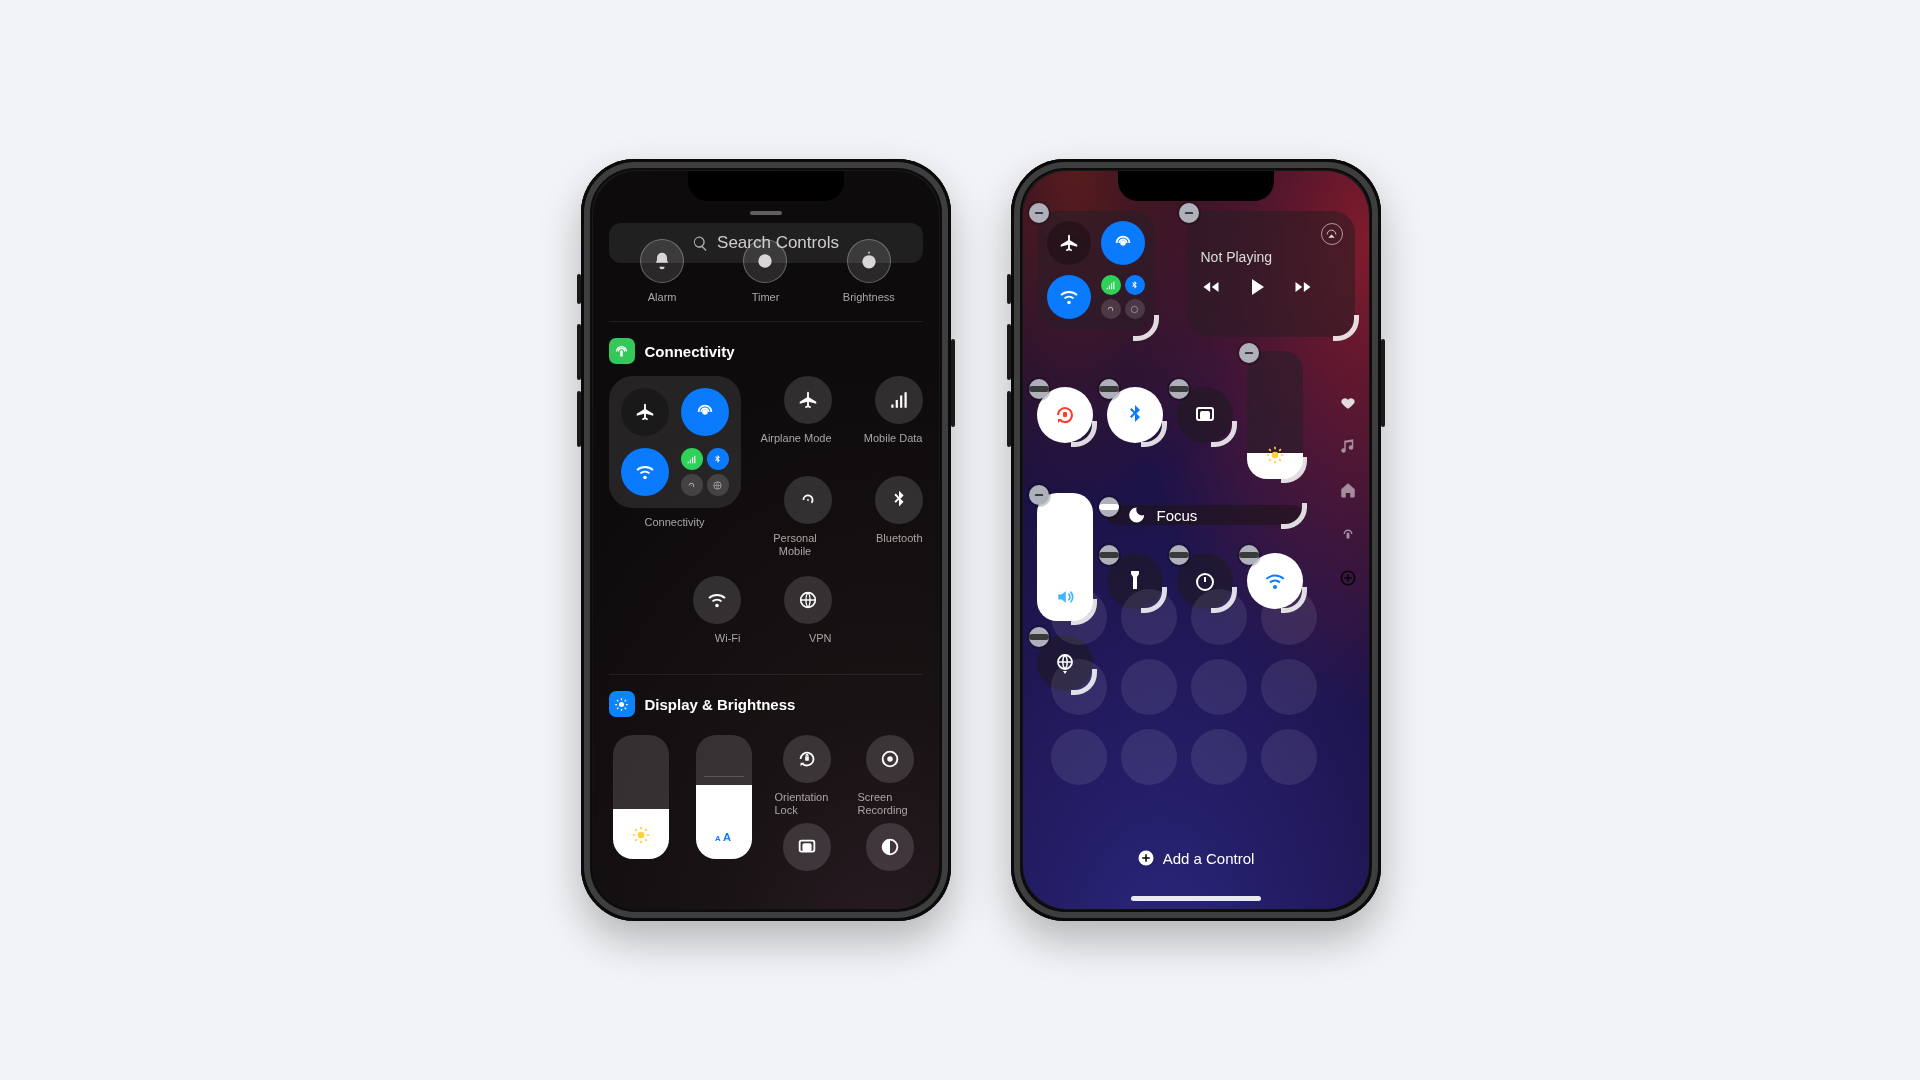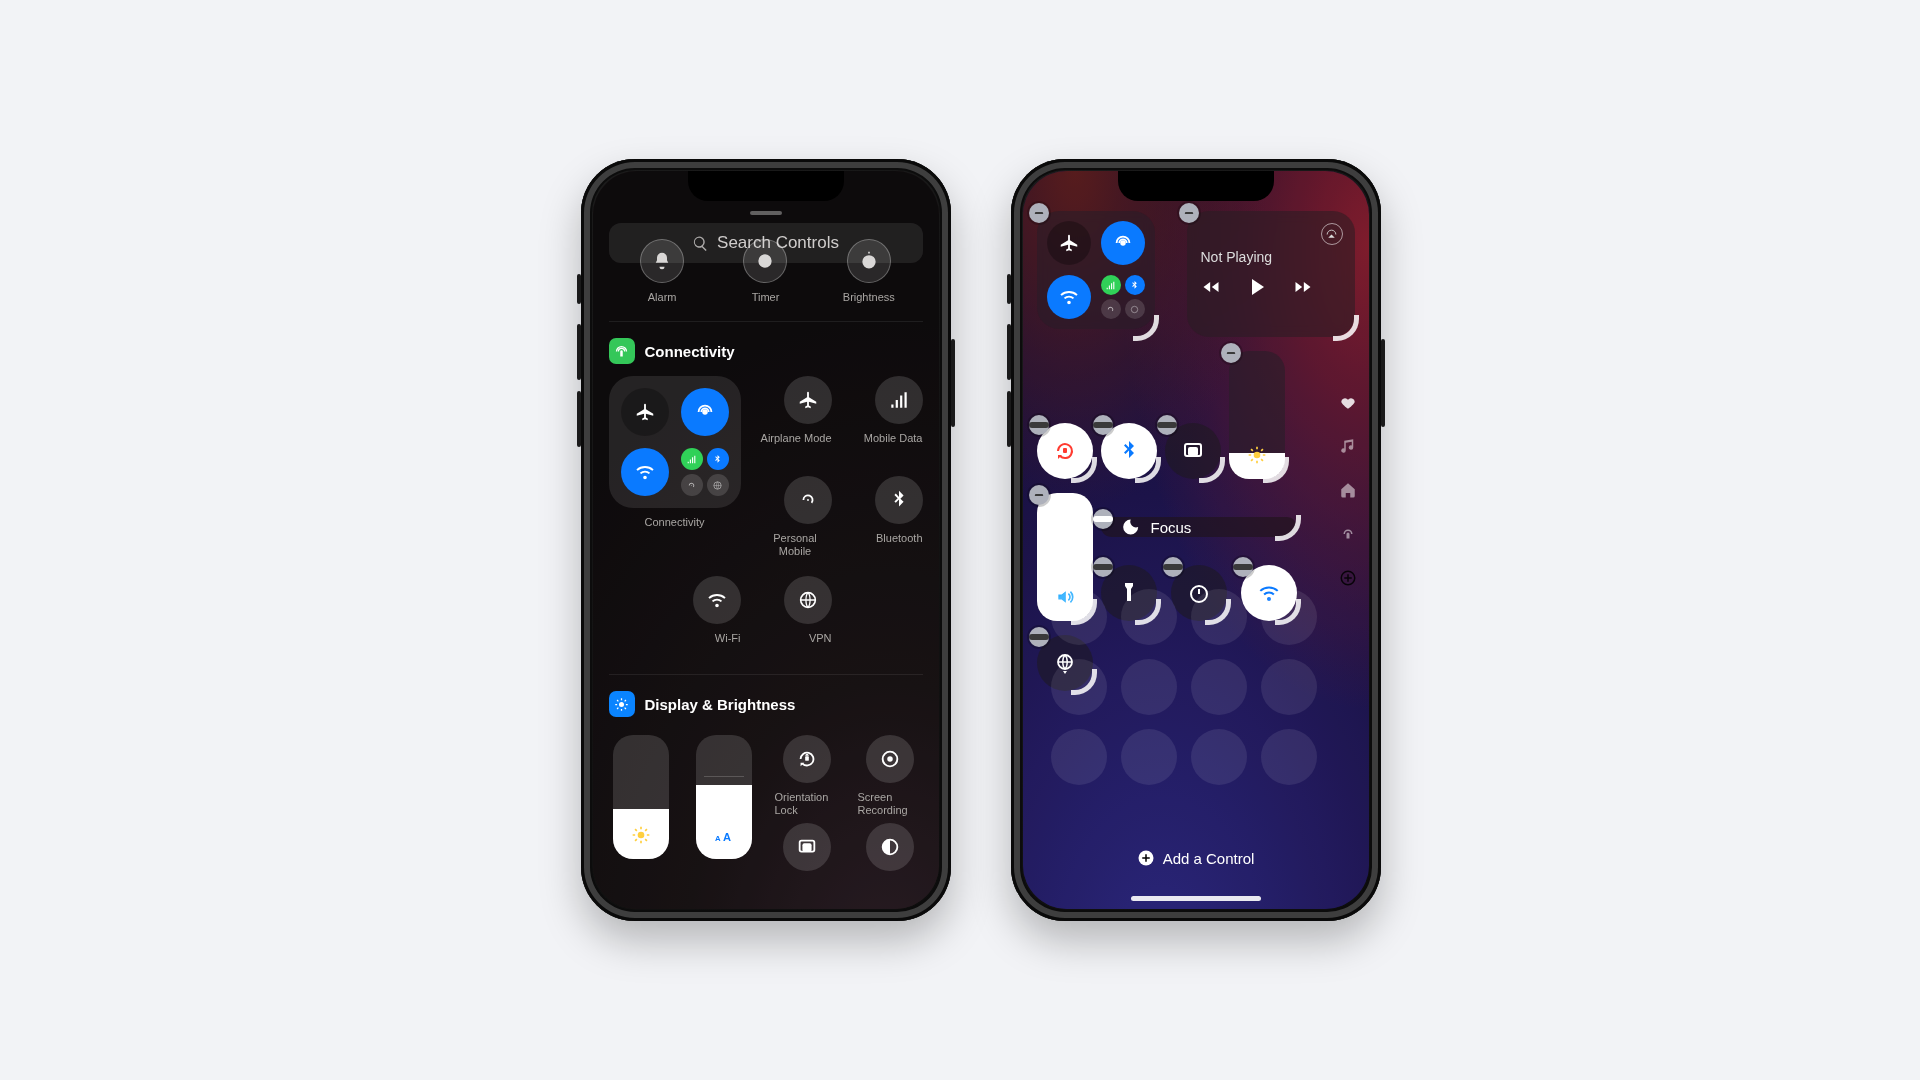--- a/index.html
+++ b/index.html
@@ -112,21 +112,21 @@
   .Btile .aplay{position:absolute;top:12px;right:12px;width:22px;height:22px;border-radius:50%;display:flex;align-items:center;justify-content:center;border:1.5px solid rgba(255,255,255,.55)}
   .np-title{color:#ddd;font-size:14px}
   .np-ctrls{display:flex;gap:24px;align-items:center;color:#fff}
   .np-ctrls svg{width:20px;height:20px;fill:#fff}
 
   .edit-badge{position:absolute;top:-8px;left:-8px;width:20px;height:20px;border-radius:50%;background:#aeb1bb;display:flex;align-items:center;justify-content:center;box-shadow:0 0 0 2px rgba(0,0,0,.2)}
   .edit-badge svg{width:10px;height:2.5px;fill:#3a3a3a}
   .res-handle{position:absolute;right:-4px;bottom:-4px;width:26px;height:26px}
   .res-handle::after{content:"";position:absolute;inset:0;border-bottom-right-radius:22px;border:5px solid rgba(255,255,255,.85);border-top:none;border-left:none;transform:rotate(0deg)}
 
-  .rowB2{display:flex;gap:8px;margin-top:14px;align-items:flex-end}
+  .rowB2{display:flex;gap:14px;margin-top:14px;align-items:center}
   .rcirc{position:relative;width:56px;height:56px;border-radius:50%;display:flex;align-items:center;justify-content:center}
   .rcirc.white{background:#fff}
   .rcirc.dark{background:rgba(30,25,30,.55)}
   .rcirc svg{width:24px;height:24px}
 
   .colstack{display:flex;flex-direction:column;gap:14px;position:relative}
 
   .vslider{position:relative;width:56px;height:128px;border-radius:20px;background:rgba(40,30,40,.6);overflow:hidden}
   .vslider .fill{position:absolute;left:0;right:0;bottom:0;background:#fff}
   .vslider .ic{position:absolute;left:50%;transform:translateX(-50%)}

